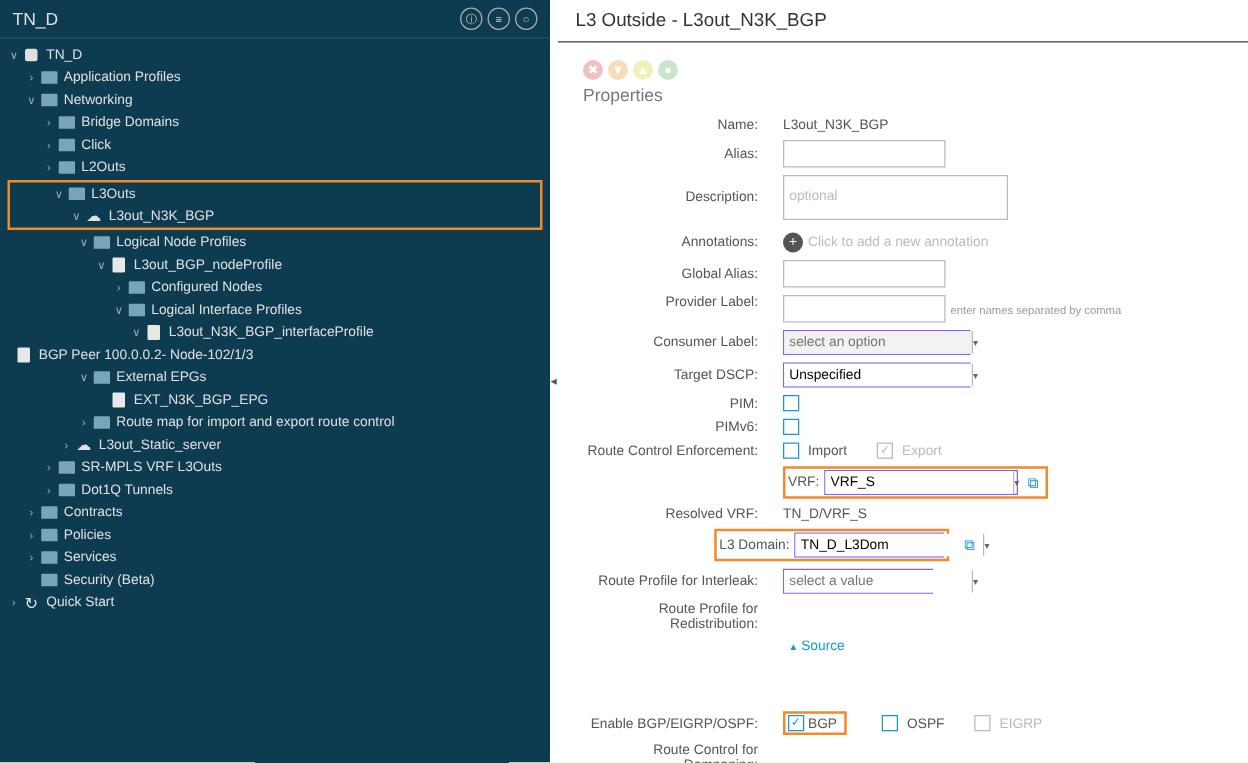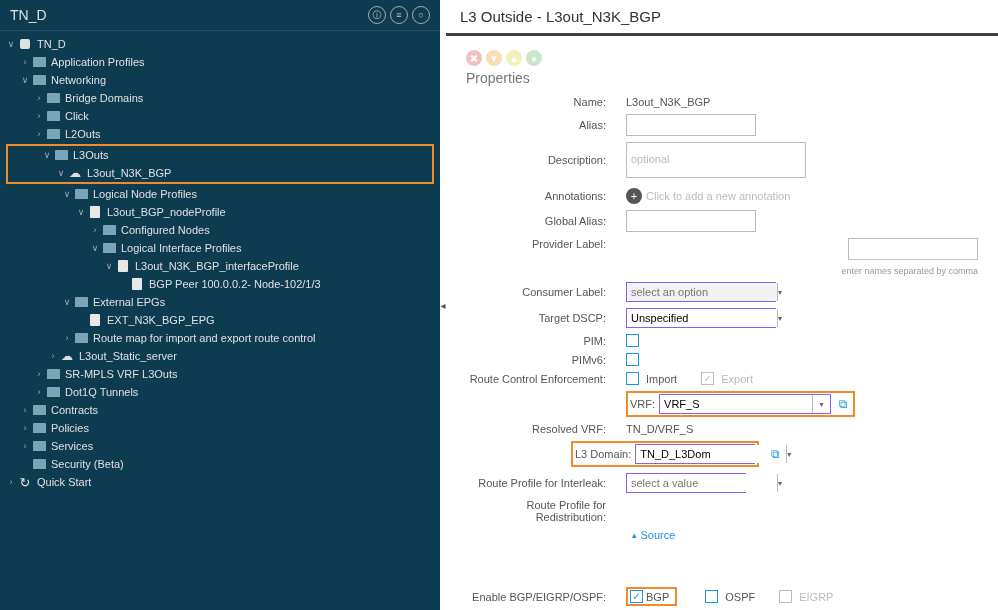--- a/index.html
+++ b/index.html
@@ -27,21 +27,21 @@
     .pad-3 { padding-left: 48px; }
     .pad-4 { padding-left: 62px; }
     .pad-5 { padding-left: 76px; }
     .pad-6 { padding-left: 90px; }
 
     .resize-handle { width: 6px; background: transparent; cursor: ew-resize; display: flex; align-items: center; justify-content: center; }
     .resize-handle::before { content: "◂"; font-size: 10px; color: #555; }
 
     
     .content { flex: 1; display: flex; flex-direction: column; background: #fff; overflow: auto; }
-    .content-header { padding: 8px 14px; border-bottom: 3px solid #404040; font-size: 15px; color: #333; }
+    .content-header { padding: 8px 14px; border-bottom: 1px solid #404040; font-size: 15px; color: #333; }
     .content-body { padding: 0 20px 20px 20px; }
     .indicators { display: flex; gap: 4px; margin: 14px 0 4px 0; }
     .ind { width: 16px; height: 16px; border-radius: 50%; display: flex; align-items: center; justify-content: center; font-size: 10px; color: #fff; opacity: 0.35; }
     .ind.red { background: #d94c4c; }
     .ind.orange { background: #f0a030; }
     .ind.yellow { background: #d8d840; }
     .ind.green { background: #6ab86a; }
     .section-title { font-size: 14px; color: #777; margin-bottom: 10px; }
     .form-row { display: flex; align-items: center; margin-bottom: 6px; }
     .form-label { width: 160px; text-align: right; padding-right: 20px; color: #555; font-size: 11px; }
@@ -138,21 +138,21 @@
     <div class="tree-item pad-6">
         <span class="chev">∨</span>
         <span class="icon folder-icon"></span>
         <span>Logical Interface Profiles</span>
       </div>
     <div class="tree-item" style="padding-left:104px;">
         <span class="chev">∨</span>
         <span class="icon doc-icon"></span>
         <span>L3out_N3K_BGP_interfaceProfile</span>
       </div>
-    <div class="tree-item" style="padding-left:118px;">
+    <div class="tree-item" style="">
         <span class="chev"></span>
         <span class="icon doc-icon"></span>
         <span>BGP Peer 100.0.0.2- Node-102/1/3</span>
       </div>
     <div class="tree-item pad-4">
         <span class="chev">∨</span>
         <span class="icon folder-icon"></span>
         <span>External EPGs</span>
       </div>
     <div class="tree-item pad-5">
@@ -247,21 +247,21 @@
         </div>
     </div>
     <div class="form-row">
       <div class="form-label">Global Alias:</div>
       <div class="form-ctrl">
           <input class="text-input" style="width: 130px;">
         </div>
     </div>
     <div class="form-row" style="align-items:flex-start">
       <div class="form-label">Provider Label:</div>
-      <div class="form-ctrl" style="flex-direction:column;align-items:flex-end">
+      <div class="form-ctrl" style="flex-direction:row;align-items:center">
         <input class="text-input" style="width: 130px;">
         <span class="helper">enter names separated by comma</span>
       </div>
     </div>
     <div class="form-row">
       <div class="form-label">Consumer Label:</div>
       <div class="form-ctrl">
         <div class="select-wrap" style="width:150px;background:#f2f2f2">
           <input disabled="" style="background: rgb(242, 242, 242);" placeholder="select an option">
           <span class="select-caret">▾</span>
@@ -296,21 +296,21 @@
           <span class="cb-label">Import</span>
         <span class="cb gray checked"></span>
           <span class="cb-label gray">Export</span>
       </div>
     </div>
     <div class="form-row">
       <div class="form-label"></div>
       <div class="form-ctrl">
         <span class="box-highlight">
           <span class="static-value" style="padding-right:4px">VRF:</span>
-          <div class="select-wrap" style="width:172px">
+          <div class="select-wrap" style="width:155px">
             <input value="VRF_S" style="">
             <span class="select-caret">▾</span>
           </div>
           <span class="ext-icon">⧉</span>
         </span>
       </div>
     </div>
     <div class="form-row">
       <div class="form-label">Resolved VRF:</div>
       <div class="form-ctrl">

